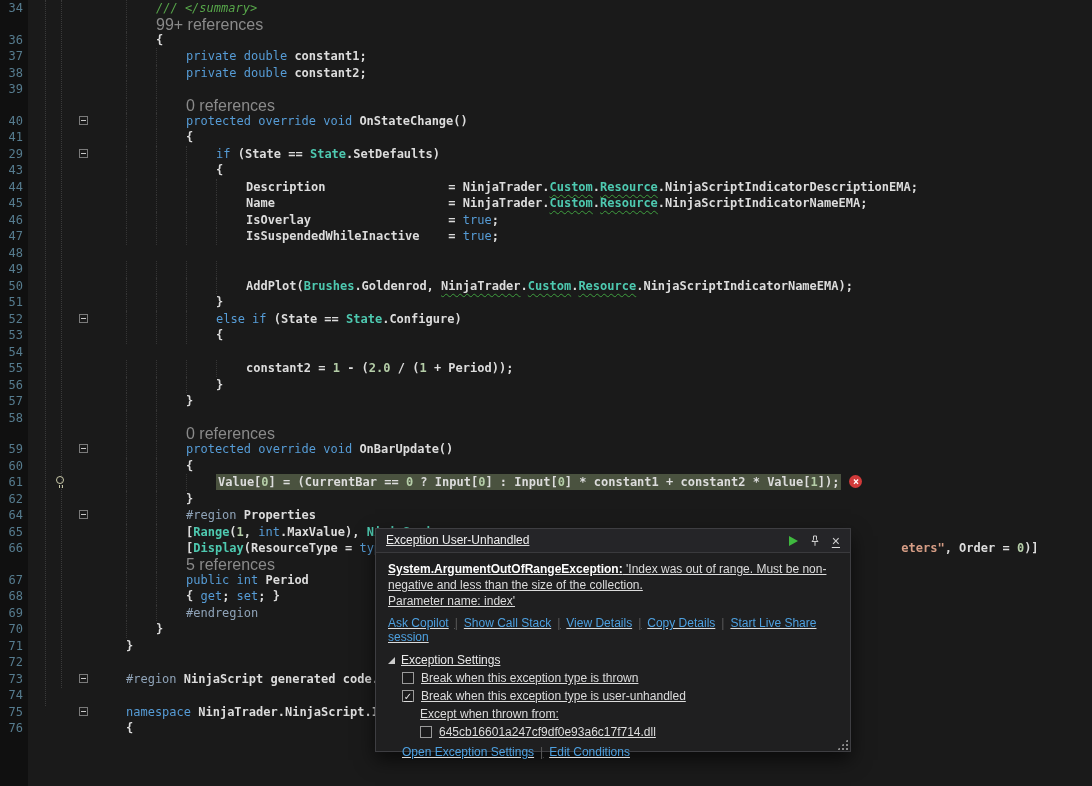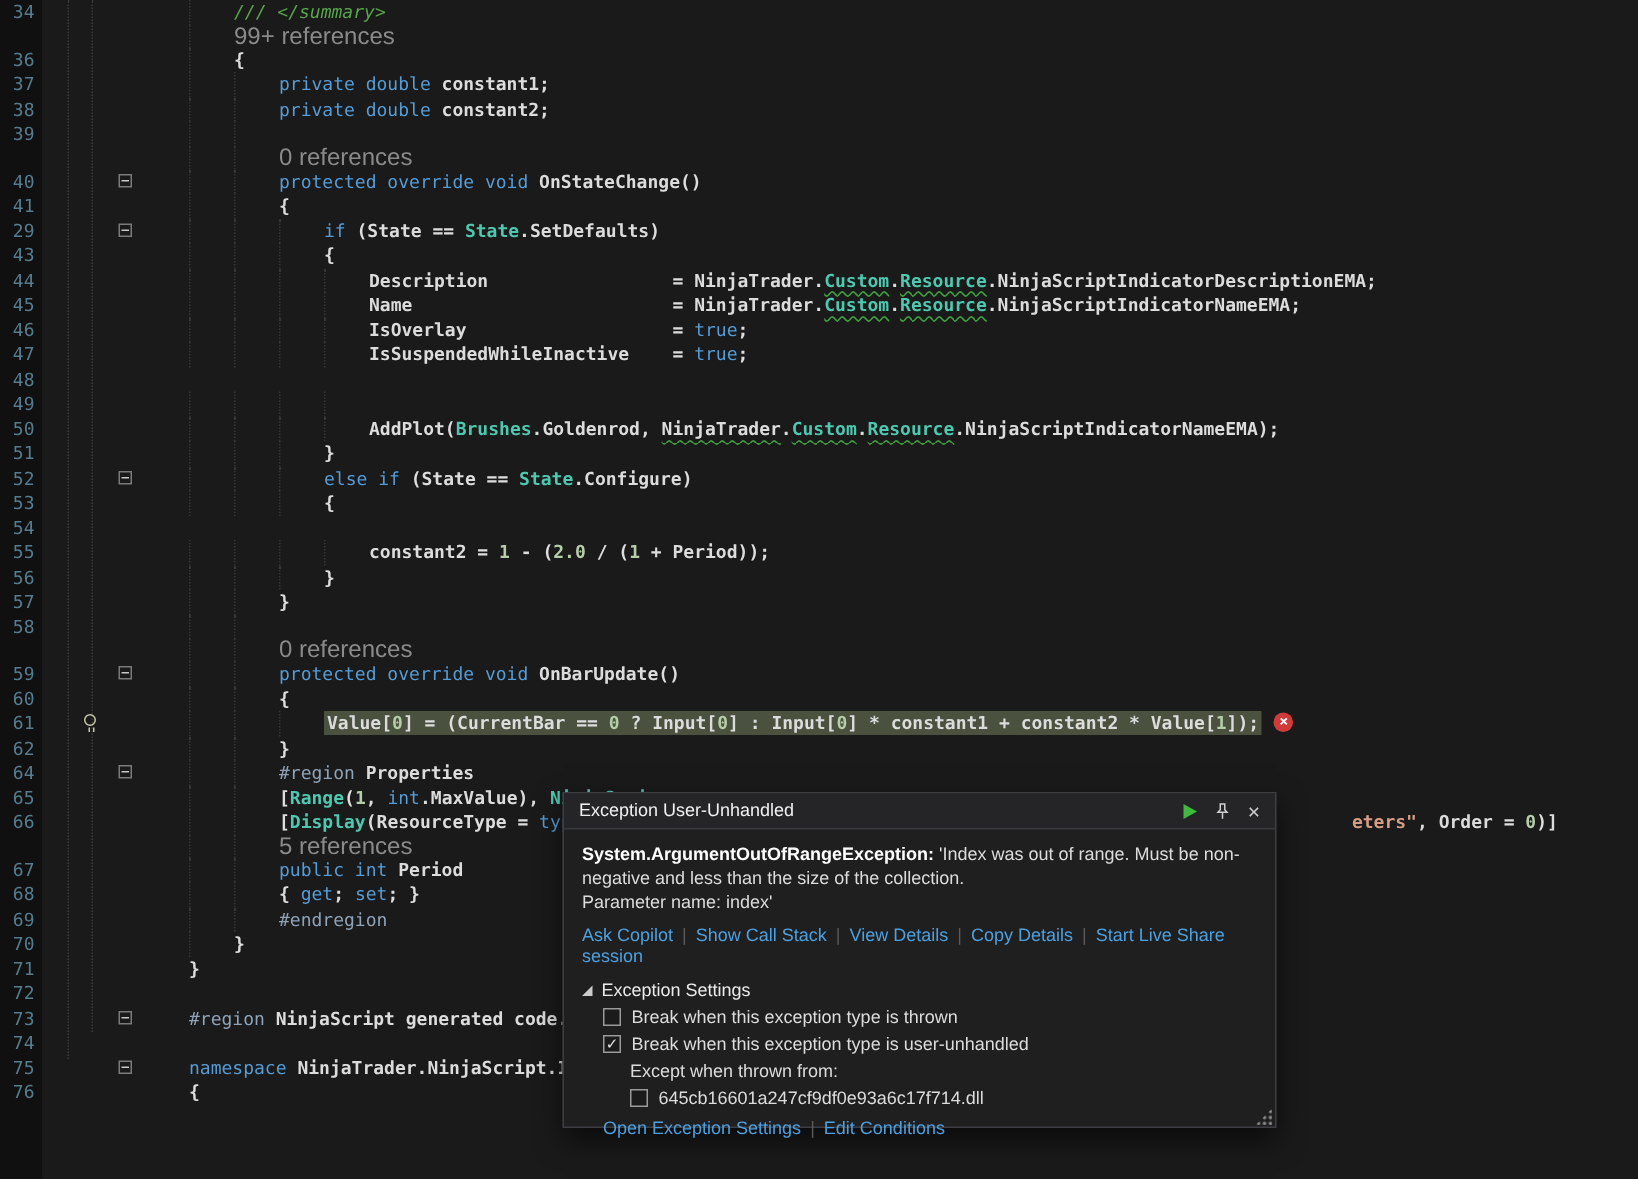--- a/index.html
+++ b/index.html
@@ -49,21 +49,21 @@
   .erricon{display:inline-block;width:13px;height:13px;line-height:13px;
     border-radius:50%;background:var(--error_red,#d13a3a);color:#fff;
     text-align:center;font-size:10px;font-weight:bold;margin-left:8px;
     vertical-align:middle;position:relative;top:-1px;}
   .lens-text{font-family:"Liberation Sans",sans-serif;font-size:16px;
     color:var(--lens,#8a8a8a);}
   
   .popup{position:absolute;left:375px;top:528px;width:476px;height:224px;
     background:var(--popup_bg,#1f1f20);border:1px solid var(--popup_border,#3e3e42);
     box-shadow:0 8px 18px rgba(0,0,0,.6);z-index:10;
-    font-family:"Liberation Sans",sans-serif;font-size:12px;color:#dcdcdc;}
+    font-family:"Liberation Sans",sans-serif;font-size:12px;color:#dcdcdc;text-decoration:underline;}
   .ptitle{height:24px;line-height:23px;padding:0 10px;background:var(--popup_title_bg,#252528);
     border-bottom:1px solid #3a3a3d;display:flex;align-items:center;color:#f0f0f0;}
   .ptitle .tlabel{flex:1;}
   .picons{display:flex;align-items:center;gap:11px;}
   .playicon{width:0;height:0;border-left:9px solid var(--play_green,#3fb93f);
     border-top:5px solid transparent;border-bottom:5px solid transparent;display:inline-block;}
   .pinicon svg{display:block;}
   .closeicon{color:#cfcfcf;font-size:14px;line-height:14px;}
   .pbody{position:relative;padding:8px 12px 6px 12px;height:199px;}
   .pmsg{width:446px;line-height:16px;}

